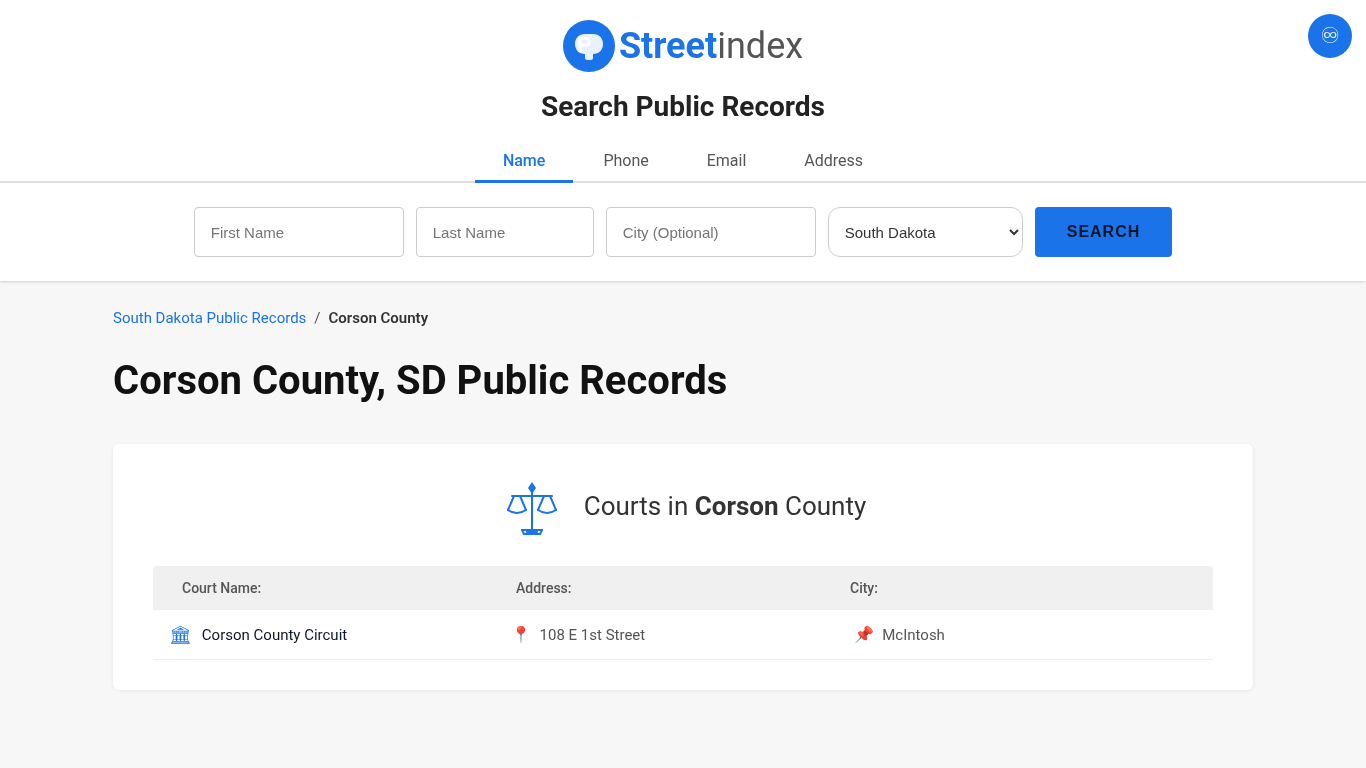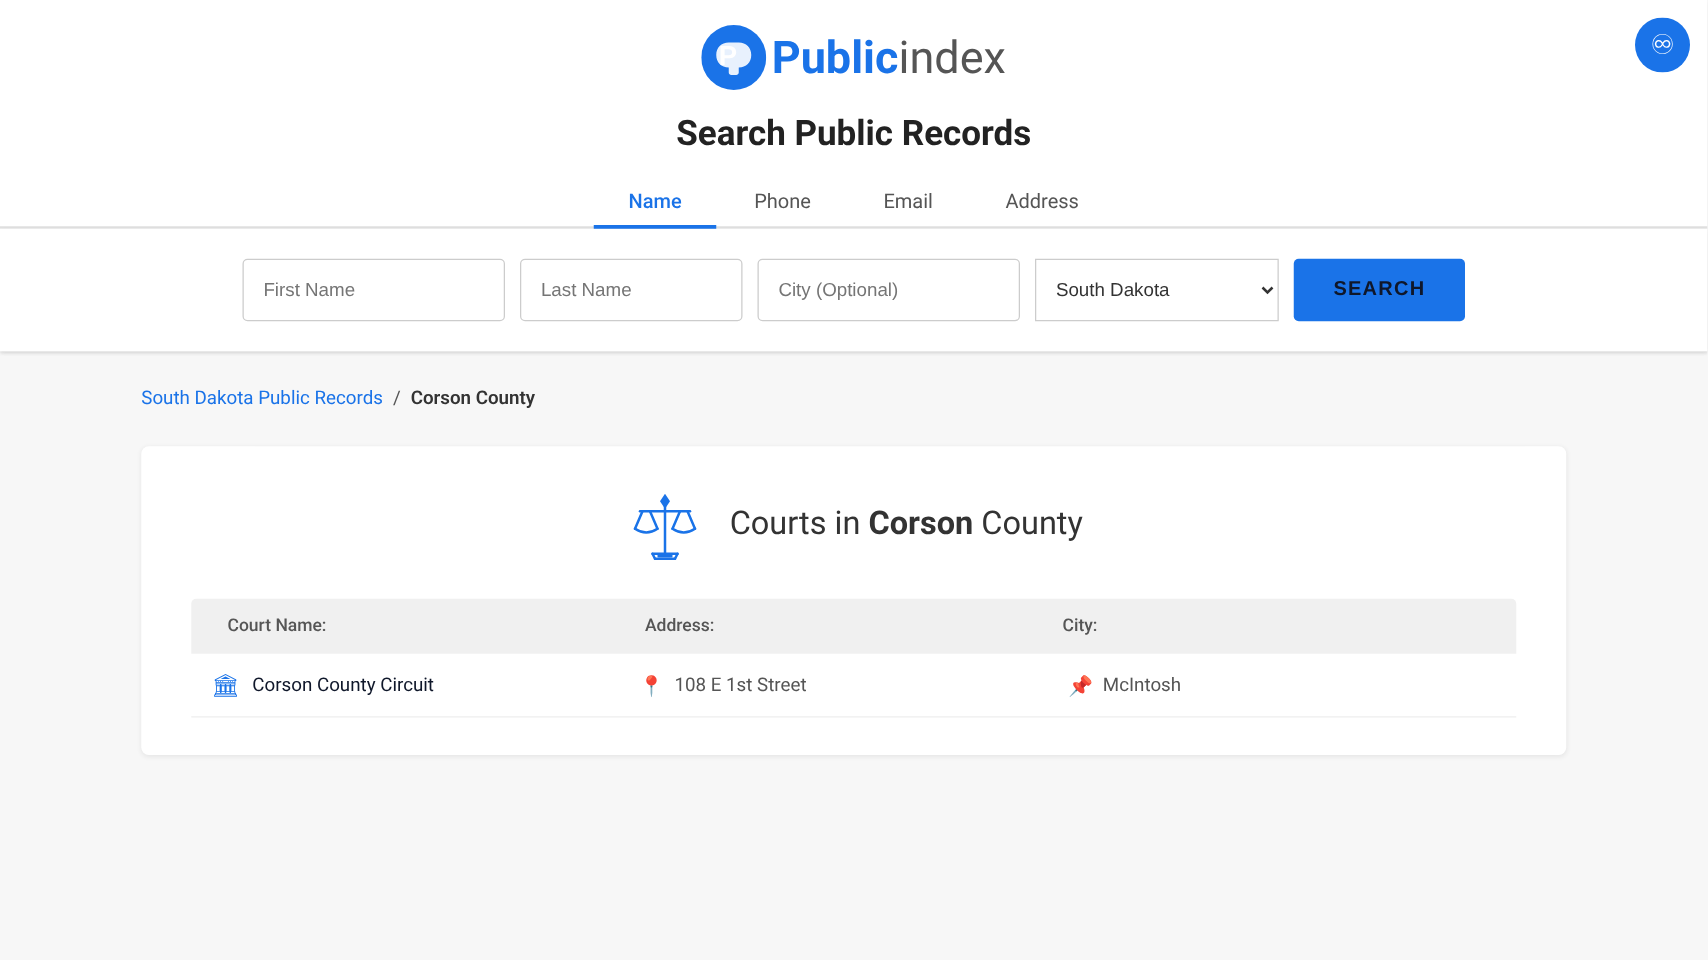--- a/index.html
+++ b/index.html
@@ -106,21 +106,21 @@
       background: #fff;
     }
 
     .input-firstname { width: 210px; }
     .input-lastname { width: 178px; }
     .input-city { width: 210px; }
 
     .state-select {
       height: 50px;
       border: 1.5px solid #ccc;
-      border-radius: 0;
+      border-radius: 12px;
       padding: 0 12px;
       font-size: 15px;
       color: #333;
       background: #fff;
       width: 195px;
       outline: none;
       appearance: auto;
       cursor: pointer;
     }
 
@@ -288,21 +288,21 @@
 
 <div class="header">
   <div class="logo-area">
 
     <svg class="logo-icon" viewBox="0 0 52 52" xmlns="http://www.w3.org/2000/svg">
       <circle cx="26" cy="26" r="26" fill="#1a73e8"></circle>
       <path d="M22 14 C16 14 12 18 12 24 C12 30 16 34 22 34 L22 38 C22 39 23 40 24 40 L28 40 C29 40 30 39 30 38 L30 34 C36 34 40 30 40 24 C40 18 36 14 30 14 L22 14 Z" fill="white" opacity="0.9"></path>
       <text x="14" y="32" font-size="22" font-weight="900" fill="white" font-family="Arial">P</text>
     </svg>
     <span class="logo-text">
-      <span class="logo-public">Public</span><span class="logo-index">index</span>
+      <span class="logo-public">Street</span><span class="logo-index">index</span>
     </span>
   </div>
 
   <h1 class="page-title">Search Public Records</h1>
 
   <nav class="tabs">
     <div class="tab-item active">Name</div>
     <div class="tab-item">Phone</div>
     <div class="tab-item">Email</div>
     <div class="tab-item">Address</div>
@@ -373,20 +373,21 @@
 </div>
 
 <div class="content">
 
   <div class="breadcrumb">
     <a class="breadcrumb-link">South Dakota Public Records</a>
     <span class="breadcrumb-separator">/</span>
     <span class="breadcrumb-current">Corson County</span>
   </div>
 
+  <h2 class="page-heading">Corson County, SD Public Records</h2>
 
   <div class="courts-section">
 
     <div class="courts-header">
 
       <svg class="courts-icon" viewBox="0 0 64 64" xmlns="http://www.w3.org/2000/svg" fill="none" stroke="#1a73e8" stroke-width="2" stroke-linecap="round" stroke-linejoin="round">
 
         <rect x="26" y="56" width="12" height="3" rx="1" fill="#1a73e8" stroke="none"></rect>
         <line x1="32" y1="56" x2="32" y2="14"></line>
 

